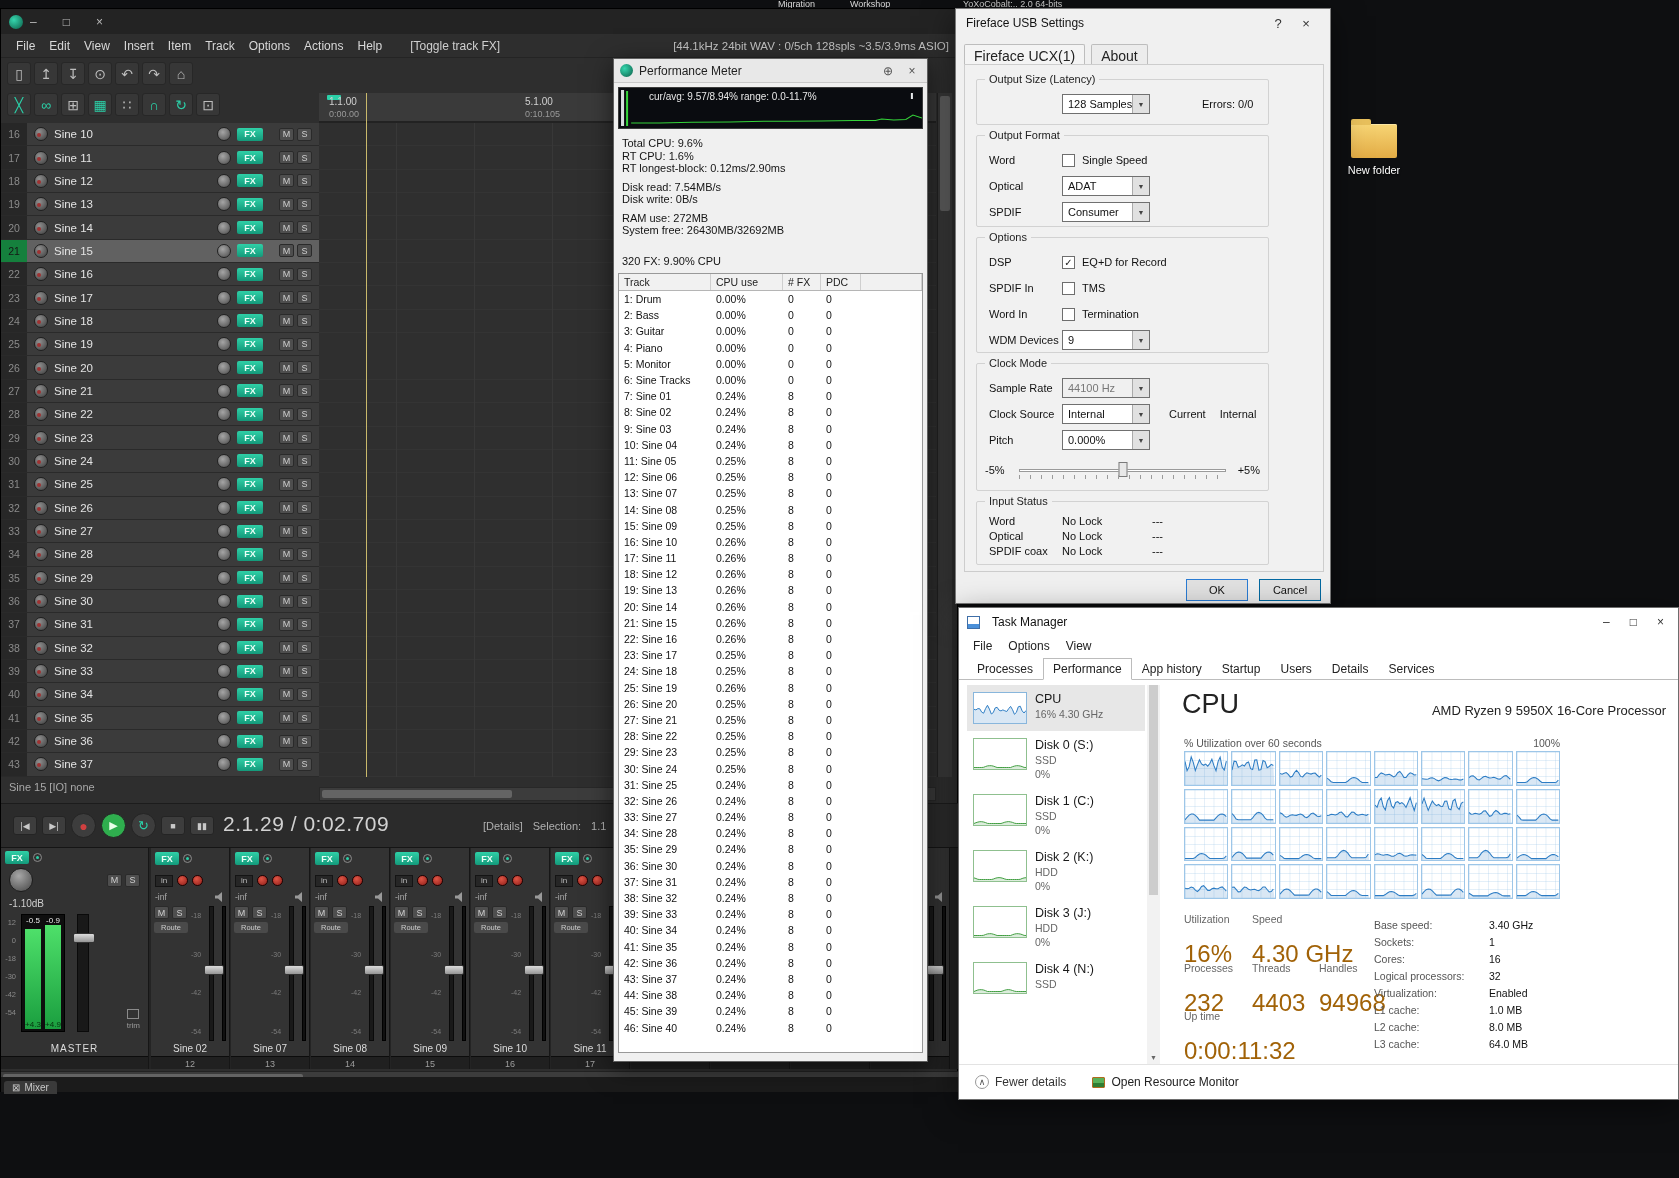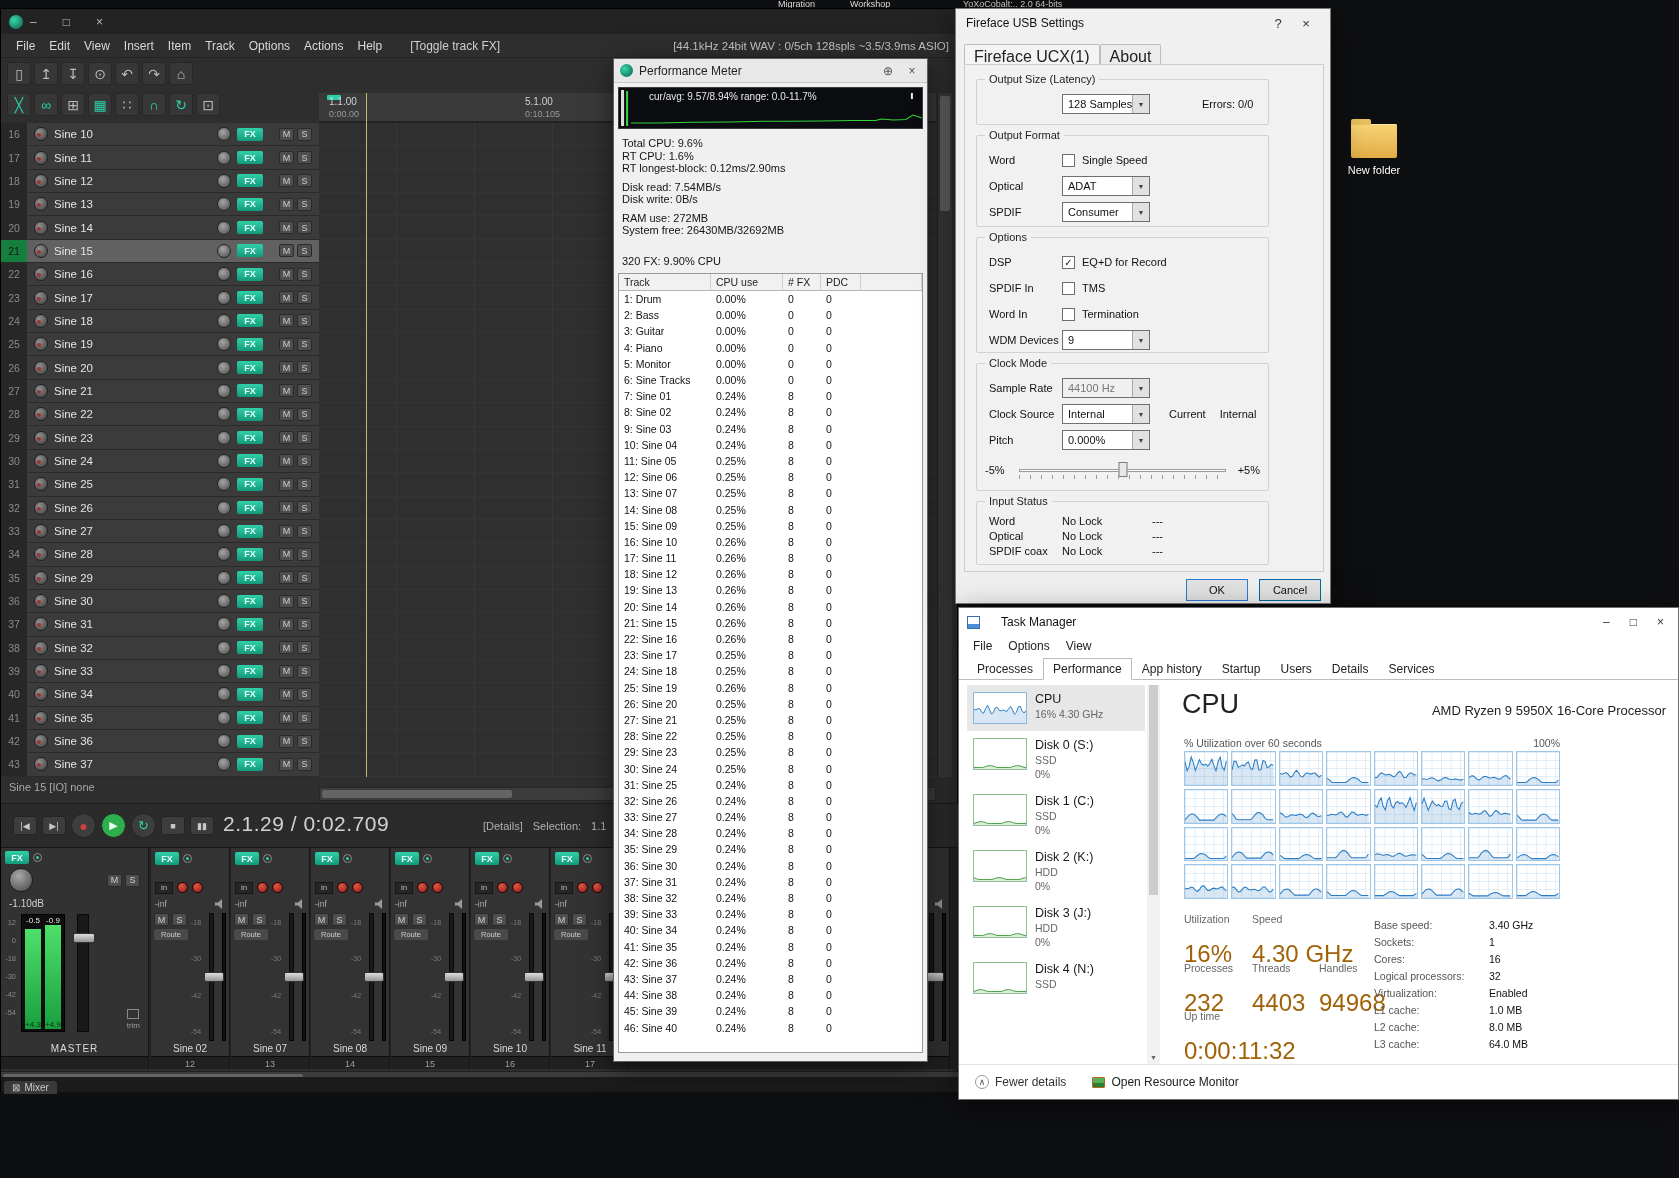--- a/index.html
+++ b/index.html
@@ -87,21 +87,21 @@
 .mrms{position:absolute;bottom:2px;width:16px;text-align:center;font-size:8px;color:#06330f;z-index:2}
 .fader{position:relative;background:#191919;border:1px solid #0a0a0a}
 .mfader{position:absolute;left:76px;top:2px;width:12px;height:118px}
 .fhandle{position:absolute;left:-5px;top:18px;width:22px;height:10px;background:linear-gradient(#dcdcdc,#969696);border:1px solid #333;border-radius:2px}
 .m-trim{position:absolute;right:8px;bottom:4px;font-size:8px;color:#9a9a9a;text-align:center}
 .m-trim::before{content:"";display:block;width:10px;height:8px;margin:0 auto 2px;border:1px solid #8a8a8a}
 .m-label{position:absolute;bottom:16px;left:0;right:0;text-align:center;font-size:10px;color:#ddd;letter-spacing:1px}
 .m-numcell{position:absolute;bottom:0;left:0;right:0;height:14px;background:#202020;border-top:1px solid #0c0c0c}
 .strip{position:absolute;top:0;width:79px;height:222px;background:#333;border-right:1px solid #161616;display:flex;flex-direction:column}
 .strip .s1{margin-top:3px;height:15px}
-.strip .s2{margin-top:14px;height:15px}
+.strip .s2{margin-top:7px;height:15px}
 .strip .s3{margin-top:3px;height:12px}
 .inbox{width:18px;height:12px;background:#262626;border:1px solid #141414;color:#bbb;font-size:8px;display:inline-flex;align-items:center;justify-content:center}
 .rknob{width:11px;height:11px;border-radius:50%;background:radial-gradient(circle at 38% 32%,#e05545,#8e1f1a);border:1px solid #200}
 .inf{font-size:8.5px;color:#aaa;flex:1}
 .spk{width:10px;height:10px;background:#9a9a9a;clip-path:polygon(0 35%,30% 35%,70% 0,70% 100%,30% 65%,0 65%)}
 .sbody{flex:1;display:flex;padding:3px 3px 2px;gap:3px}
 .lcol{width:36px;display:flex;flex-direction:column;gap:3px;align-items:flex-start}
 .lcol .msrow{display:flex;gap:3px}
 .routebtn{width:34px;height:11px;background:#4a4a4a;border-radius:2px;color:#ccc;font-size:7.5px;display:inline-flex;align-items:center;justify-content:center}
 .fscale{width:13px;display:flex;flex-direction:column;justify-content:space-between;padding:6px 0}
@@ -135,21 +135,21 @@
 .pm-c0{width:92px}.pm-c1{width:72px}.pm-c2{width:38px}.pm-c3{width:40px}.pm-cf{flex:1;border-right:none}
 .pm-row{display:flex;height:16.2px;font-size:10.5px;color:#111;align-items:center}
 .pm-row span{padding-left:5px;overflow:hidden;white-space:nowrap}
 
 
 #ff{left:955px;top:8px;width:376px;height:596px;background:#f0f0f0;border:1px solid #7a7a7a;box-shadow:0 8px 30px rgba(0,0,0,.5);z-index:6}
 .ff-title{height:28px;display:flex;align-items:center;padding:0 10px}
 .ff-title-text{flex:1;font-size:12px;color:#111}
 .ff-help,.ff-close{width:28px;text-align:center;color:#333;font-size:13px}
 .ff-tabs{position:absolute;left:8px;top:35px;display:flex}
-.ff-tab{font-size:16px;padding:3px 9px;border:1px solid #bdbdbd;border-bottom:none;background:#ececec;color:#222;border-radius:2px 2px 0 0;margin-right:0}
+.ff-tab{font-size:14px;padding:3px 9px;border:1px solid #bdbdbd;border-bottom:none;background:#ececec;color:#222;border-radius:2px 2px 0 0;margin-right:6px}
 .ff-tab.active{background:#f4f4f4;padding-bottom:5px}
 .ff-content{position:absolute;left:8px;top:55px;width:360px;height:508px;border:1px solid #cdcdcd;background:#f1f1f1}
 .ffgroup{position:absolute;left:20px;width:293px;border:1px solid #d2d2d2;border-radius:2px}
 #g-buffer{top:70px;height:46px}
 #g-output{top:126px;height:92px}
 #g-options{top:228px;height:116px}
 #g-clock{top:354px;height:128px}
 #g-input{top:492px;height:64px}
 .gb-label{position:absolute;top:-7px;left:8px;background:#f1f1f1;padding:0 4px;font-size:11px;color:#222}
 .ffrow{position:absolute;left:12px;right:8px;height:20px;display:flex;align-items:center;font-size:11px;color:#111}
@@ -167,21 +167,21 @@
 .groove{position:absolute;left:0;right:0;top:9px;height:3px;background:#fff;border:1px solid #9a9a9a}
 .ticks{position:absolute;left:0;right:0;top:15px;height:4px;background:repeating-linear-gradient(to right,#9a9a9a 0 1px,transparent 1px 11px)}
 .sthumb{position:absolute;left:50%;top:2px;width:9px;height:15px;background:#e8e8e8;border:1px solid #7a7a7a;transform:translateX(-50%)}
 .fflock{width:90px}
 .ffbtn{position:absolute;top:570px;width:62px;height:22px;background:#e1e1e1;border:1px solid #0369a1;font-size:11px;display:flex;align-items:center;justify-content:center;color:#111}
 #ff-ok{left:230px;border-color:#2a7cd4}
 #ff-cancel{left:303px}
 
 
 #tm{left:958px;top:607px;width:721px;height:493px;background:#fff;border:1px solid #6d6d6d;box-shadow:0 8px 30px rgba(0,0,0,.5);z-index:6}
-.tm-title{height:28px;display:flex;align-items:center;padding:0 8px;gap:21px}
+.tm-title{height:28px;display:flex;align-items:center;padding:0 8px;gap:12px}
 .tm-appicon{width:13px;height:13px;border:1px solid #3f6fa8;background:linear-gradient(to top,#4a90d9 40%,#fff 40%)}
 .tm-title-text{flex:1;font-size:12px;color:#111}
 .tm-winbtns{display:flex;gap:20px;color:#333;font-size:12px;padding-right:6px}
 .tm-menu{display:flex;padding:0 6px;height:20px;align-items:center}
 .tm-menu span{font-size:12px;color:#222;padding:0 8px}
 .tm-tabs{display:flex;padding:0 8px;height:24px;align-items:flex-end;border-bottom:1px solid #bcbcbc}
 .tm-tab{font-size:12px;color:#222;padding:3px 9px;border:1px solid transparent;margin-bottom:-1px}
 .tm-tab.active{background:#fff;border-color:#bcbcbc;border-bottom-color:#fff}
 .tm-body{position:absolute;left:0;top:73px;right:0;bottom:35px}
 #tm-sidebar{position:absolute;left:8px;top:4px;width:178px;bottom:0;overflow:hidden}

